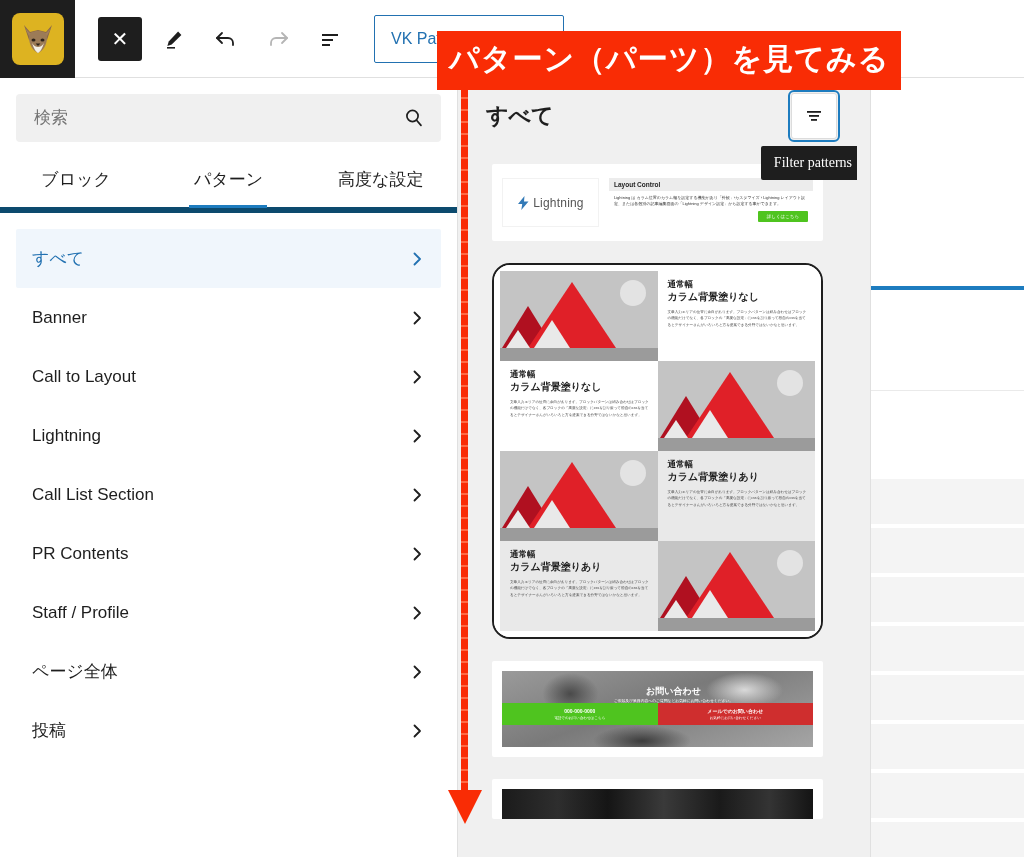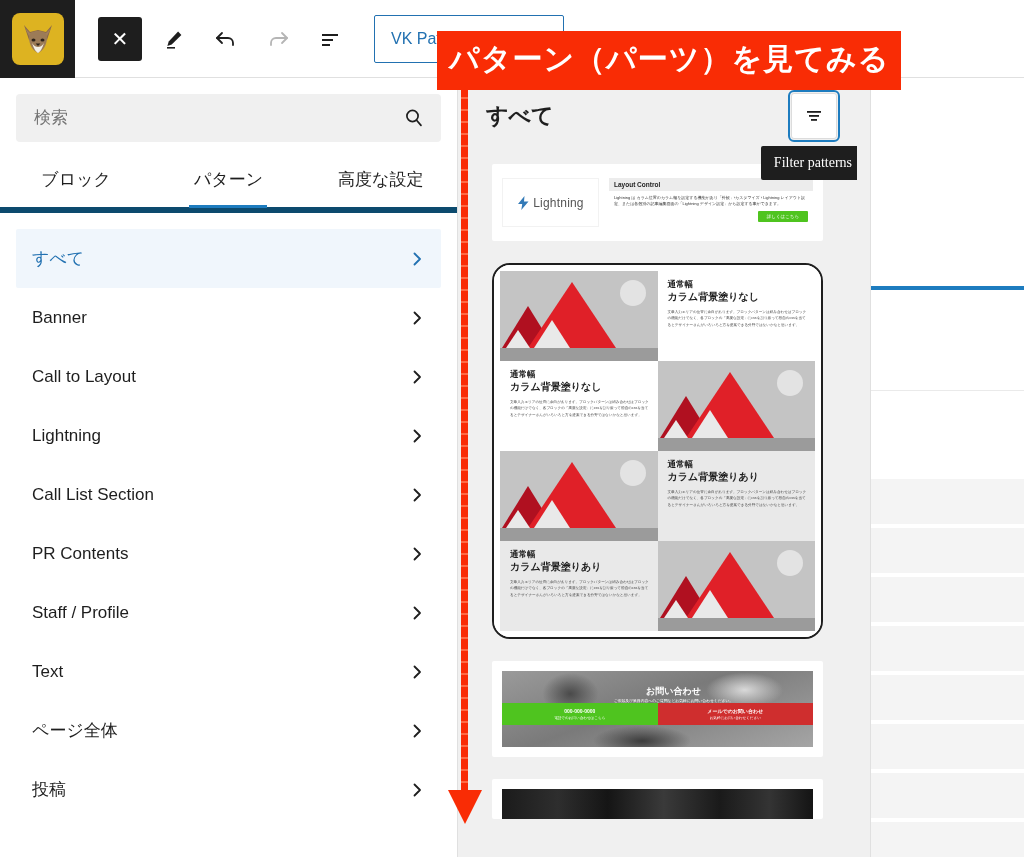--- a/index.html
+++ b/index.html
@@ -326,28 +326,20 @@
       <div class="cat-item">
         <span>PR Contents</span>
         <span class="chev">
             <svg width="16" height="16" viewBox="0 0 16 16">
               <path d="M5.5 2.5 L11 8 L5.5 13.5" fill="none" stroke="currentColor" stroke-width="1.8" stroke-linecap="round" stroke-linejoin="round"></path>
             </svg>
           </span>
       </div>
       <div class="cat-item">
         <span>Staff / Profile</span>
-        <span class="chev">
-            <svg width="16" height="16" viewBox="0 0 16 16">
-              <path d="M5.5 2.5 L11 8 L5.5 13.5" fill="none" stroke="currentColor" stroke-width="1.8" stroke-linecap="round" stroke-linejoin="round"></path>
-            </svg>
-          </span>
-      </div>
-      <div class="cat-item">
-        <span>Text</span>
         <span class="chev">
             <svg width="16" height="16" viewBox="0 0 16 16">
               <path d="M5.5 2.5 L11 8 L5.5 13.5" fill="none" stroke="currentColor" stroke-width="1.8" stroke-linecap="round" stroke-linejoin="round"></path>
             </svg>
           </span>
       </div>
       <div class="cat-item">
         <span>ページ全体</span>
         <span class="chev">
             <svg width="16" height="16" viewBox="0 0 16 16">

